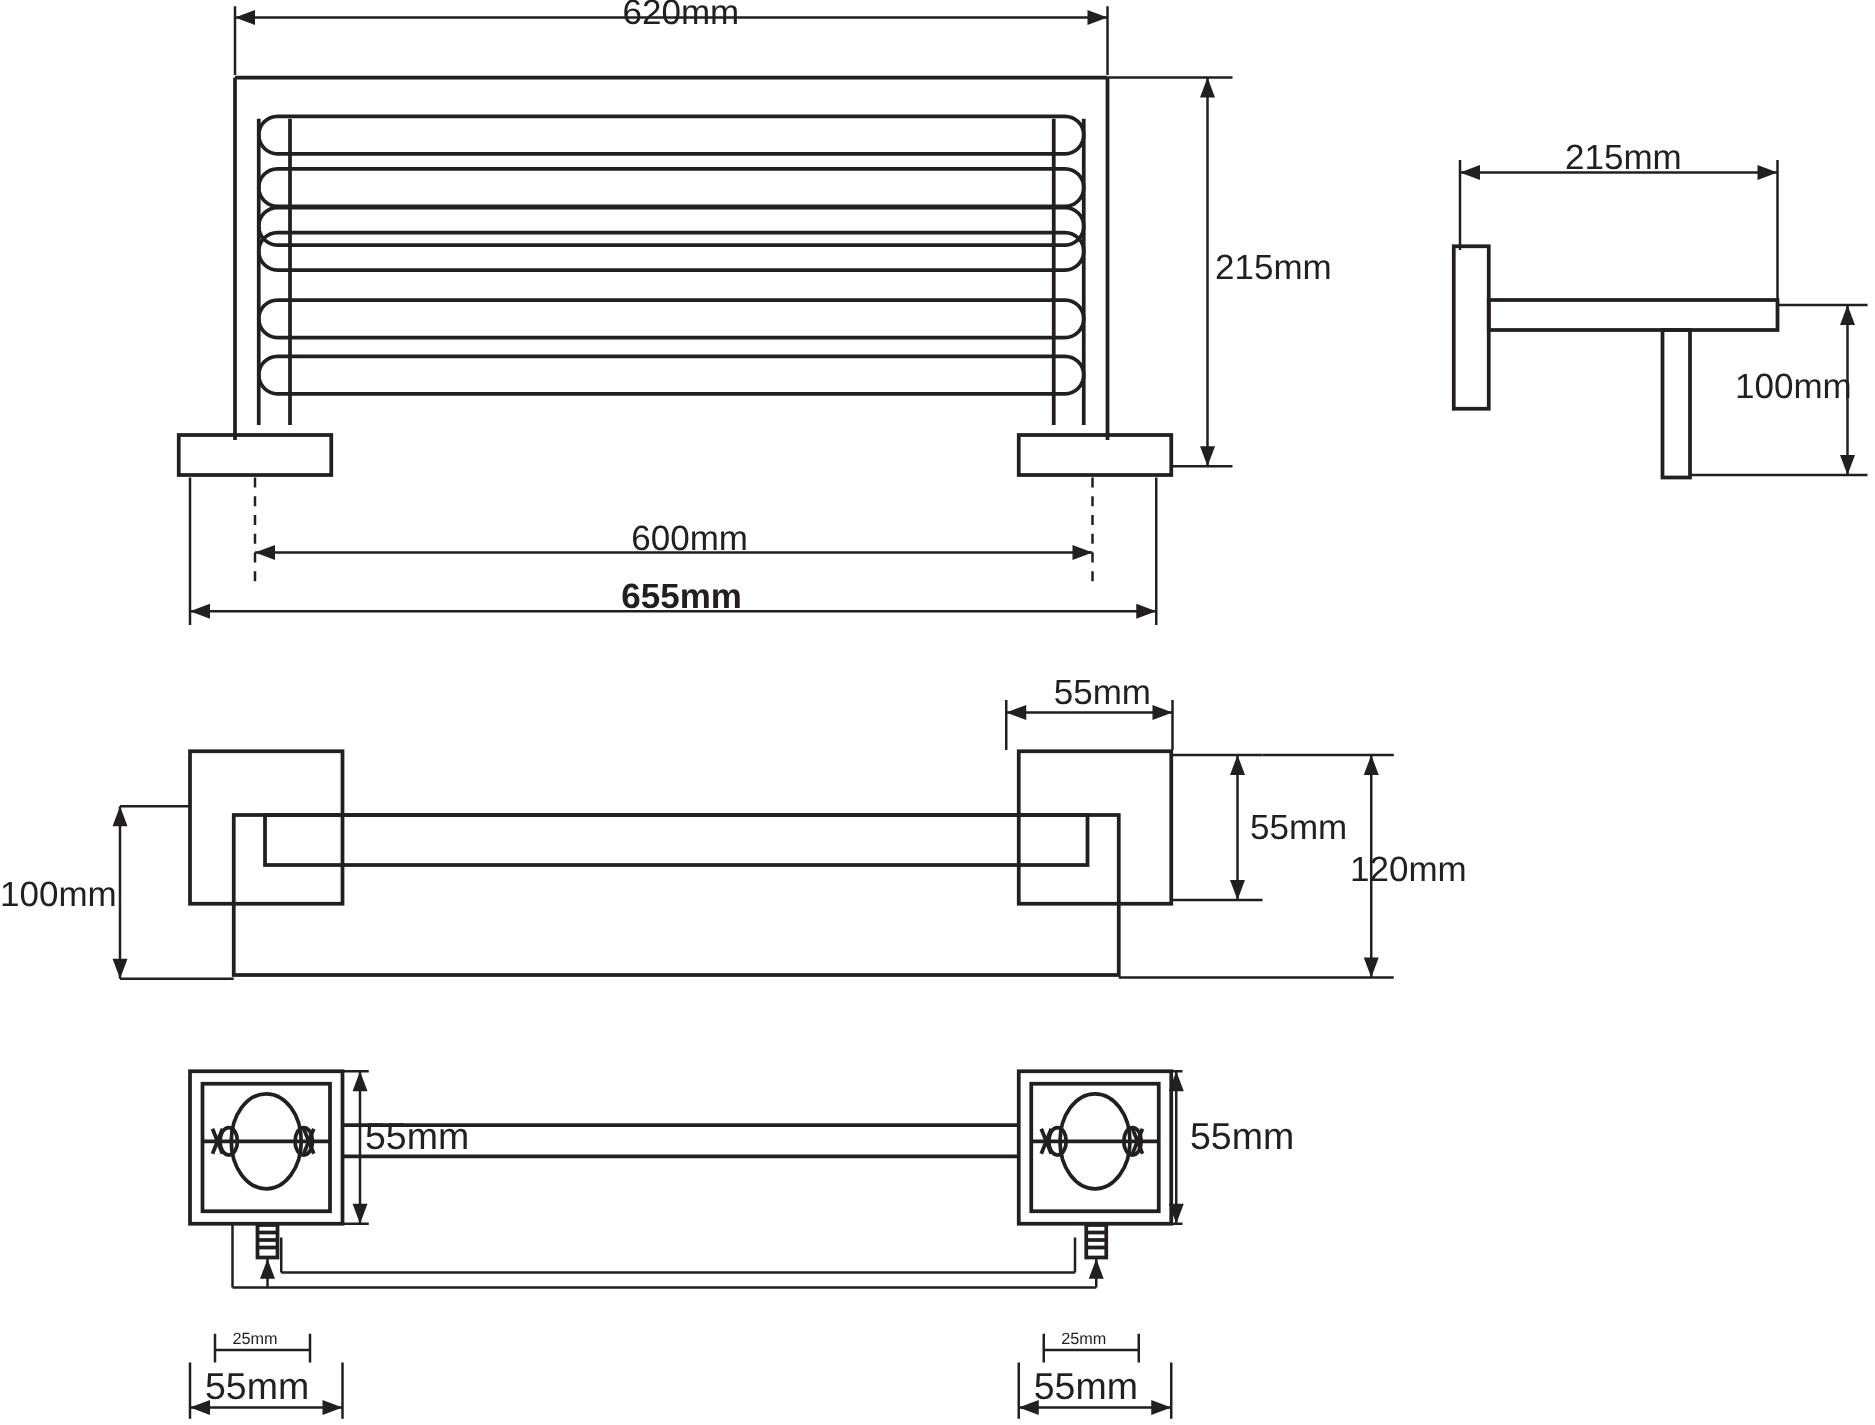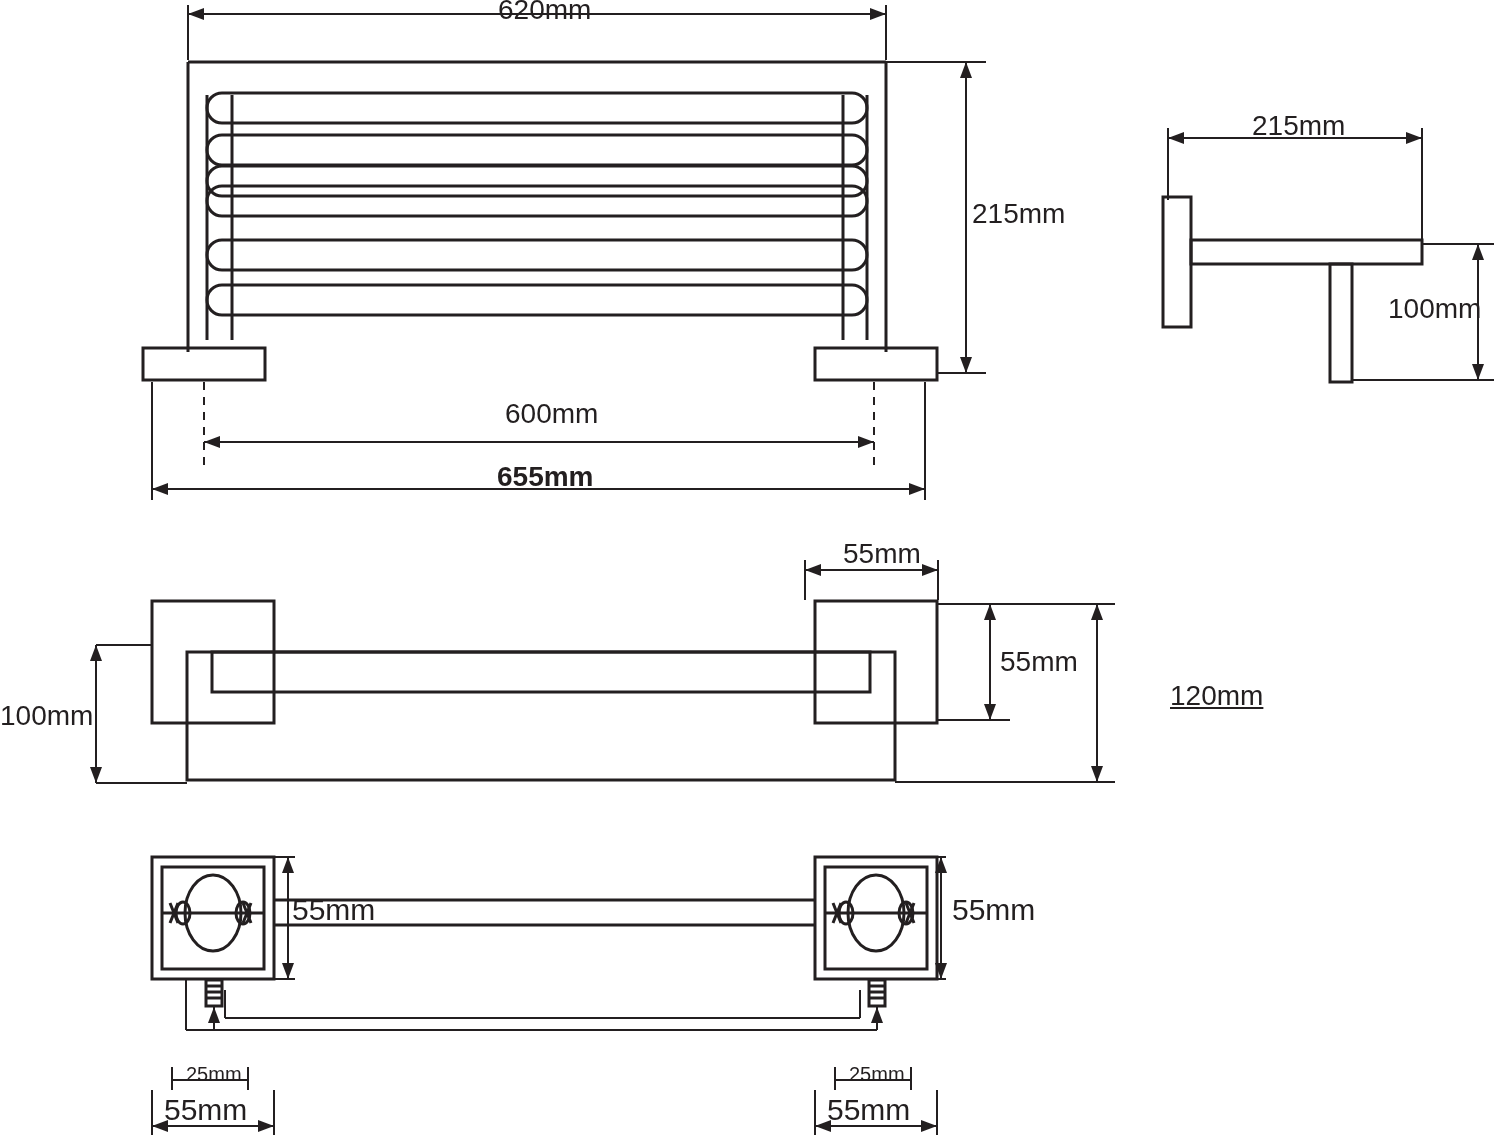--- a/index.html
+++ b/index.html
@@ -2,21 +2,21 @@
 <html><head>
 <meta charset="utf-8">
 <style>
   html,body{margin:0;padding:0;background:#ffffff;}
   body{width:1500px;height:1140px;font-family:"Liberation Sans",sans-serif;color:#231f20;}
   #stage{position:relative;width:1500px;height:1140px;overflow:hidden;}
   svg{position:absolute;left:0;top:0;}
   .dimlabel{position:absolute;font-family:"Liberation Sans",sans-serif;color:#231f20;white-space:nowrap;}
   .s28{font-size:28px;}
   .s30{font-size:30px;}
-  .s18{font-size:20px;}
+  .s18{font-size:13px;}
 </style>
 </head>
 <body>
 
 <div id="stage">
 
 <svg width="1500" height="1140" viewBox="0 0 1500 1140">
   <g fill="none" stroke="#231f20" stroke-width="3" stroke-linecap="butt">
 
     <g stroke-width="2">
@@ -240,30 +240,30 @@
       <line x1="815" y1="1126" x2="937" y2="1126"></line>
       <path d="M815 1126 L831 1120 L831 1132 Z" fill="#231f20" stroke="none"></path>
       <path d="M937 1126 L921 1120 L921 1132 Z" fill="#231f20" stroke="none"></path>
     </g>
 
   </g>
 </svg>
 
 <div class="dimlabel s28" style="left:498px;top:-6px;">620mm</div>
 <div class="dimlabel s28" style="left:972px;top:198px;">215mm</div>
-<div class="dimlabel s28" style="left:505px;top:398px;">600mm</div>
+<div class="dimlabel s28" style="left:505px;top:415px;">600mm</div>
 <div class="dimlabel s28" style="left:497px;top:461px;font-weight:bold;">655mm</div>
 
 <div class="dimlabel s28" style="left:1252px;top:110px;">215mm</div>
 <div class="dimlabel s28" style="left:1388px;top:293px;">100mm</div>
 
 <div class="dimlabel s28" style="left:843px;top:538px;">55mm</div>
 <div class="dimlabel s28" style="left:0px;top:700px;">100mm</div>
 <div class="dimlabel s28" style="left:1000px;top:646px;">55mm</div>
-<div class="dimlabel s28" style="left:1170px;top:680px;text-decoration:underline;">120mm</div>
+<div class="dimlabel s28" style="left:1080px;top:680px;">120mm</div>
 
 <div class="dimlabel s30" style="left:292px;top:893px;">55mm</div>
 <div class="dimlabel s30" style="left:952px;top:893px;">55mm</div>
 
 <div class="dimlabel s18" style="left:186px;top:1063px;">25mm</div>
 <div class="dimlabel s18" style="left:849px;top:1063px;">25mm</div>
 
 <div class="dimlabel s30" style="left:164px;top:1093px;">55mm</div>
 <div class="dimlabel s30" style="left:827px;top:1093px;">55mm</div>
 

